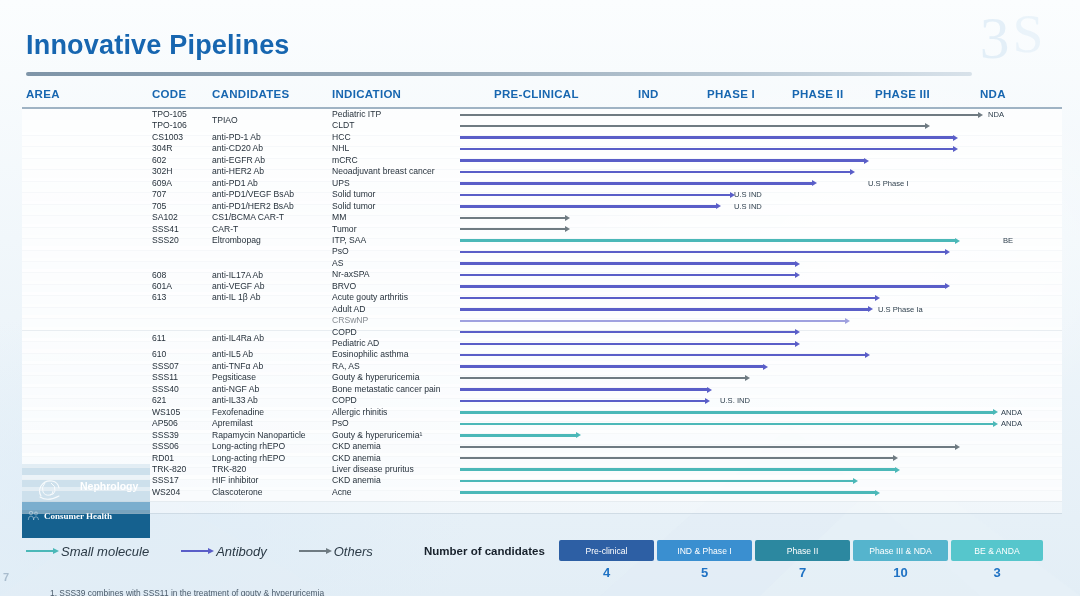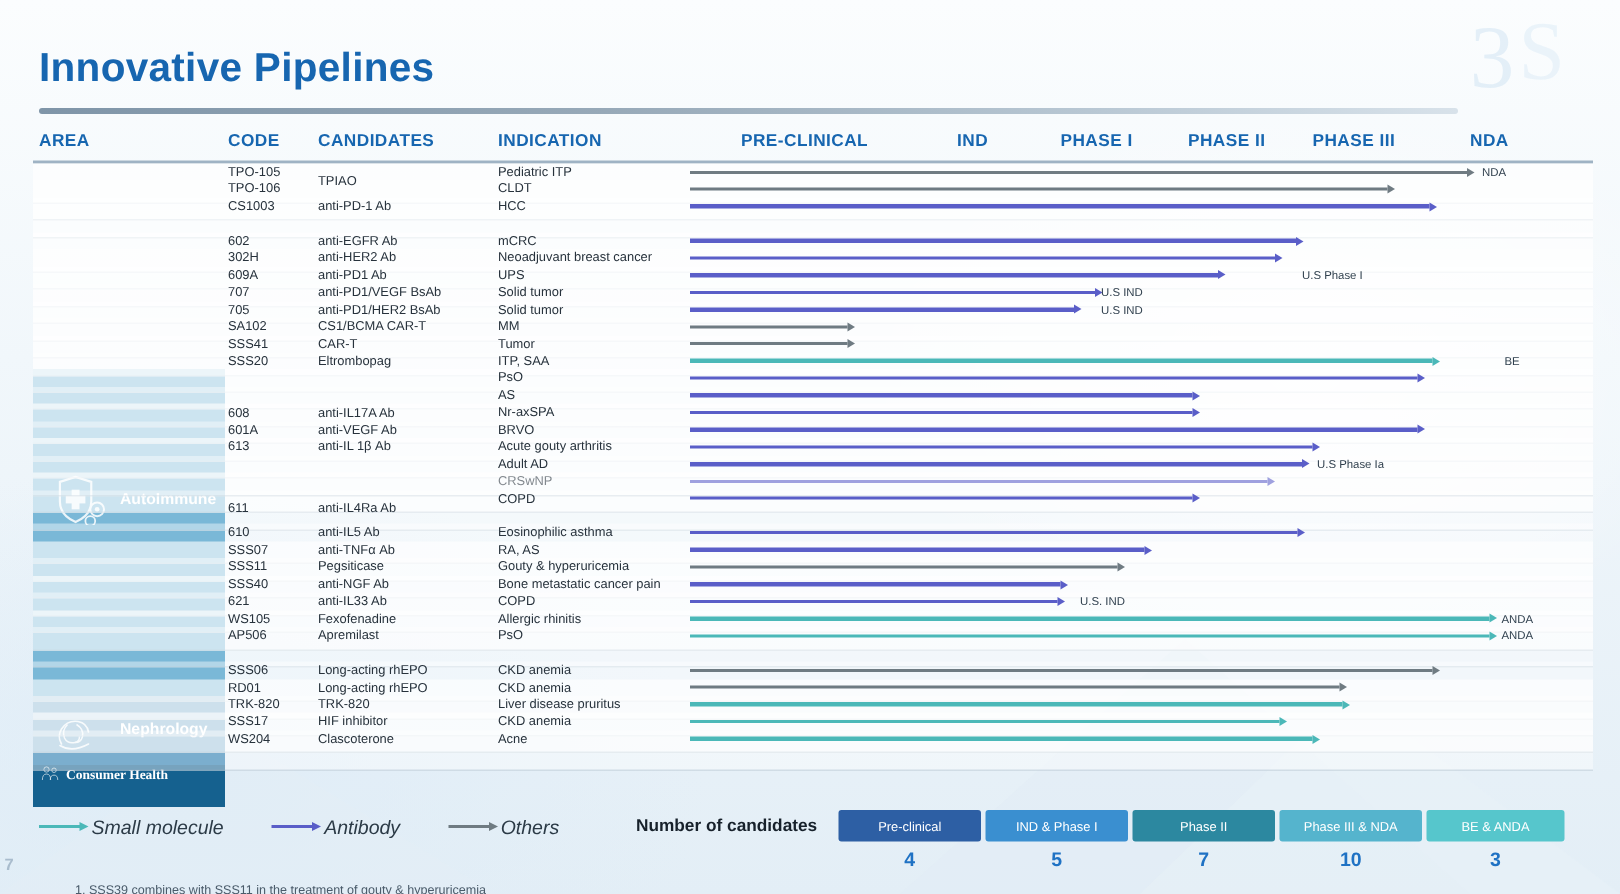--- a/index.html
+++ b/index.html
@@ -97,33 +97,20 @@
   <div class="colhead" style="left:310px">INDICATION</div>
   <div class="colhead" style="left:472px">PRE-CLINICAL</div>
   <div class="colhead" style="left:616px">IND</div>
   <div class="colhead" style="left:685px">PHASE I</div>
   <div class="colhead" style="left:770px">PHASE II</div>
   <div class="colhead" style="left:853px">PHASE III</div>
   <div class="colhead" style="left:958px">NDA</div>
   <div id="hdr-rule"></div>
 
   <div id="grid">
-      <div class="area" style="top: 137.4px; height: 217.55px; background: rgb(27, 134, 187);">
-        <svg viewBox="0 0 52 52" class="area-icon" style="width: 34px; height: 34px; left: 14px; top: 70.02px;">
-          <path d="M6 8 L22 3 L38 8 L38 28 Q38 42 22 49 Q6 42 6 28 Z" fill="none" stroke="#fff" stroke-width="2.2"></path>
-          <rect x="18" y="16" width="8" height="20" fill="#fff"></rect>
-          <rect x="12" y="22" width="20" height="8" fill="#fff"></rect>
-          <circle cx="44" cy="36" r="7" fill="none" stroke="#fff" stroke-width="2"></circle>
-          <circle cx="44" cy="36" r="2.4" fill="#fff"></circle>
-          <circle cx="37" cy="48" r="5" fill="none" stroke="#fff" stroke-width="1.8"></circle>
-        </svg>
-        <div class="area-label" style="left: 58px; top: 80.52px;">
-          <div>AutoImmune</div>
-        </div>
-      </div>
       <div class="area" style="top: 354.95px; height: 45.8px; background: rgb(29, 116, 171);">
         <svg viewBox="0 0 52 52" class="area-icon" style="width: 26px; height: 26px; left: 14px; top: 9.9px;">
           <path d="M10 44 Q4 34 10 24 Q18 12 32 14 Q44 16 46 28" fill="none" stroke="#fff" stroke-width="2.2" stroke-linecap="round"></path>
           <path d="M18 18 Q10 26 14 36 Q18 44 28 42 Q34 41 34 34" fill="none" stroke="#fff" stroke-width="2"></path>
           <path d="M30 18 Q40 24 38 34 Q36 42 28 42" fill="none" stroke="#fff" stroke-width="2"></path>
           <path d="M8 46 Q24 56 46 44" fill="none" stroke="#fff" stroke-width="2.2" stroke-linecap="round"></path>
         </svg>
         <div class="area-label" style="left: 58px; top: 16.4px;">
           <div>Nephrology</div>
         </div>
@@ -155,20 +142,28 @@
         </div>
       </div>
       <div class="arow white" style="top: 22.9px;">
         <div class="cell c-code">CS1003</div>
         <div class="cell c-cand">anti-PD-1 Ab</div>
         <div class="cell c-ind">HCC</div>
         <div class="bar" style="left: 438px; width: 493px; top: 4.525px; background: rgb(90, 94, 200);">
           <span class="head" style="border-left: 5.5px solid rgb(90, 94, 200);"></span>
         </div>
       </div>
+      <div class="arow alt" style="top: 34.35px;">
+        <div class="cell c-code">304R</div>
+        <div class="cell c-cand">anti-CD20 Ab</div>
+        <div class="cell c-ind">NHL</div>
+        <div class="bar" style="left: 438px; width: 493px; top: 4.525px; background: rgb(90, 94, 200);">
+          <span class="head" style="border-left: 5.5px solid rgb(90, 94, 200);"></span>
+        </div>
+      </div>
       <div class="arow white" style="top: 45.8px;">
         <div class="cell c-code">602</div>
         <div class="cell c-cand">anti-EGFR Ab</div>
         <div class="cell c-ind">mCRC</div>
         <div class="bar" style="left: 438px; width: 404px; top: 4.525px; background: rgb(90, 94, 200);">
           <span class="head" style="border-left: 5.5px solid rgb(90, 94, 200);"></span>
         </div>
       </div>
       <div class="arow alt" style="top: 57.25px;">
         <div class="cell c-code">302H</div>
@@ -276,20 +271,26 @@
           <span class="head" style="border-left: 5.5px solid rgb(90, 94, 200);"></span>
         </div>
         <div class="ann" style="left: 856px;">U.S Phase Ia</div>
       </div>
       <div class="arow alt" style="top: 217.55px;">
         <div class="cell c-ind">COPD</div>
         <div class="bar" style="left: 438px; width: 335px; top: 4.525px; background: rgb(90, 94, 200);">
           <span class="head" style="border-left: 5.5px solid rgb(90, 94, 200);"></span>
         </div>
       </div>
+      <div class="arow white" style="top: 229px;">
+        <div class="cell c-ind">Pediatric AD</div>
+        <div class="bar" style="left: 438px; width: 335px; top: 4.525px; background: rgb(90, 94, 200);">
+          <span class="head" style="border-left: 5.5px solid rgb(90, 94, 200);"></span>
+        </div>
+      </div>
       <div class="arow alt" style="top: 240.45px;">
         <div class="cell c-code">610</div>
         <div class="cell c-cand">anti-IL5 Ab</div>
         <div class="cell c-ind">Eosinophilic asthma</div>
         <div class="bar" style="left: 438px; width: 405px; top: 4.525px; background: rgb(90, 94, 200);">
           <span class="head" style="border-left: 5.5px solid rgb(90, 94, 200);"></span>
         </div>
       </div>
       <div class="arow white" style="top: 251.9px;">
         <div class="cell c-code">SSS07</div>
@@ -334,20 +335,28 @@
         <div class="ann" style="left: 979px;">ANDA</div>
       </div>
       <div class="arow alt" style="top: 309.15px;">
         <div class="cell c-code">AP506</div>
         <div class="cell c-cand">Apremilast</div>
         <div class="cell c-ind">PsO</div>
         <div class="bar" style="left: 438px; width: 533px; top: 4.525px; background: rgb(75, 184, 184);">
           <span class="head" style="border-left: 5.5px solid rgb(75, 184, 184);"></span>
         </div>
         <div class="ann" style="left: 979px;">ANDA</div>
+      </div>
+      <div class="arow white" style="top: 320.6px;">
+        <div class="cell c-code">SSS39</div>
+        <div class="cell c-cand">Rapamycin Nanoparticle</div>
+        <div class="cell c-ind">Gouty &amp; hyperuricemia¹</div>
+        <div class="bar" style="left: 438px; width: 116px; top: 4.525px; background: rgb(75, 184, 184);">
+          <span class="head" style="border-left: 5.5px solid rgb(75, 184, 184);"></span>
+        </div>
       </div>
       <div class="arow alt" style="top: 332.05px;">
         <div class="cell c-code">SSS06</div>
         <div class="cell c-cand">Long-acting rhEPO</div>
         <div class="cell c-ind">CKD anemia</div>
         <div class="bar" style="left: 438px; width: 495px; top: 4.525px; background: rgb(111, 123, 130);">
           <span class="head" style="border-left: 5.5px solid rgb(111, 123, 130);"></span>
         </div>
       </div>
       <div class="arow white" style="top: 343.5px;">

